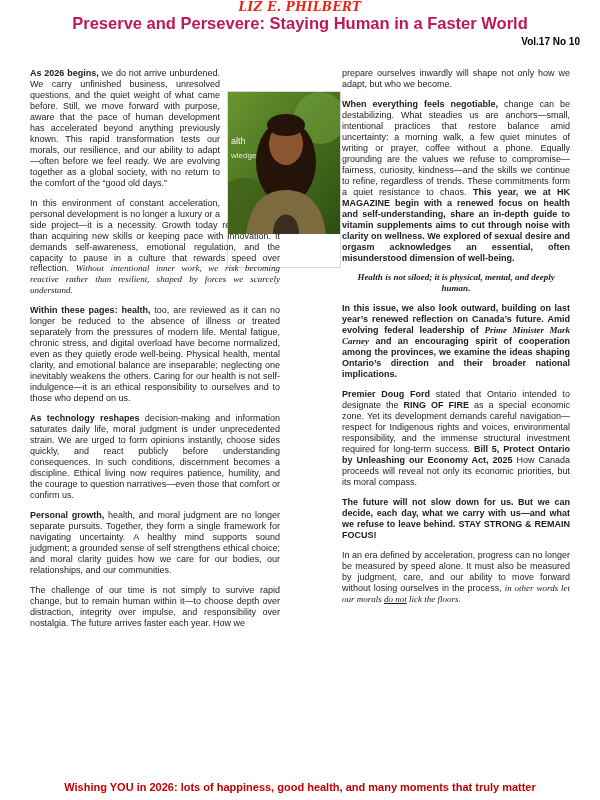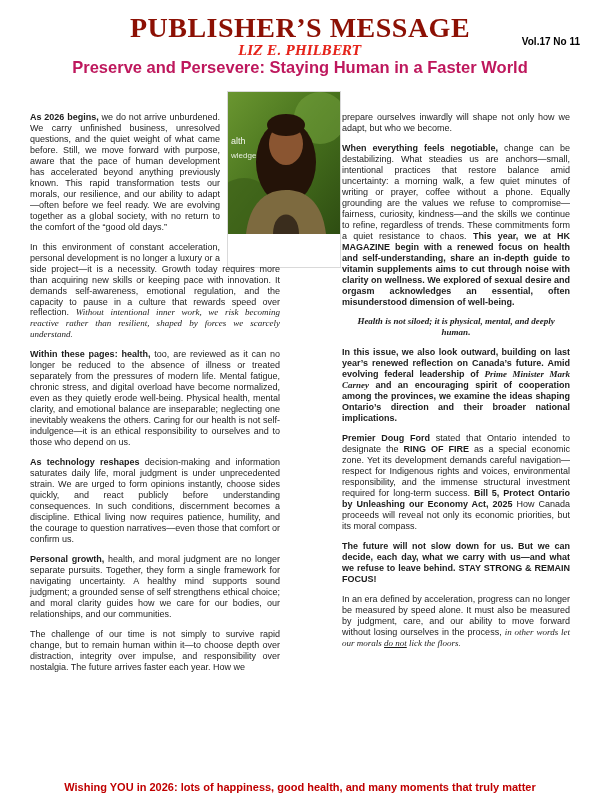--- a/index.html
+++ b/index.html
@@ -42,22 +42,21 @@
   .footer {
     position:absolute; left:0; right:0; bottom:7px; text-align:center;
     font-weight:bold; font-size:11px; color:#c00000;
   }
 </style>
 </head>
 <body>
 
 <div class="page">
 
-  <h1 class="masthead">PUBLISHER’S MESSAGE</h1>
-  <div class="vol">Vol.17  No 11</div>
+  <div class="vol">Vol.17  No 10</div>
 
   <div class="author">LIZ E. PHILBERT</div>
   <h2 class="article-title">Preserve and Persevere: Staying Human in a Faster World</h2>
 
   <div class="photo">
     <svg width="112" height="142" viewBox="0 0 112 142">
       <defs>
         <linearGradient id="pg" x1="0" y1="0" x2="1" y2="1">
           <stop offset="0" stop-color="#6a9630"></stop>
           <stop offset="0.5" stop-color="#47711d"></stop>

